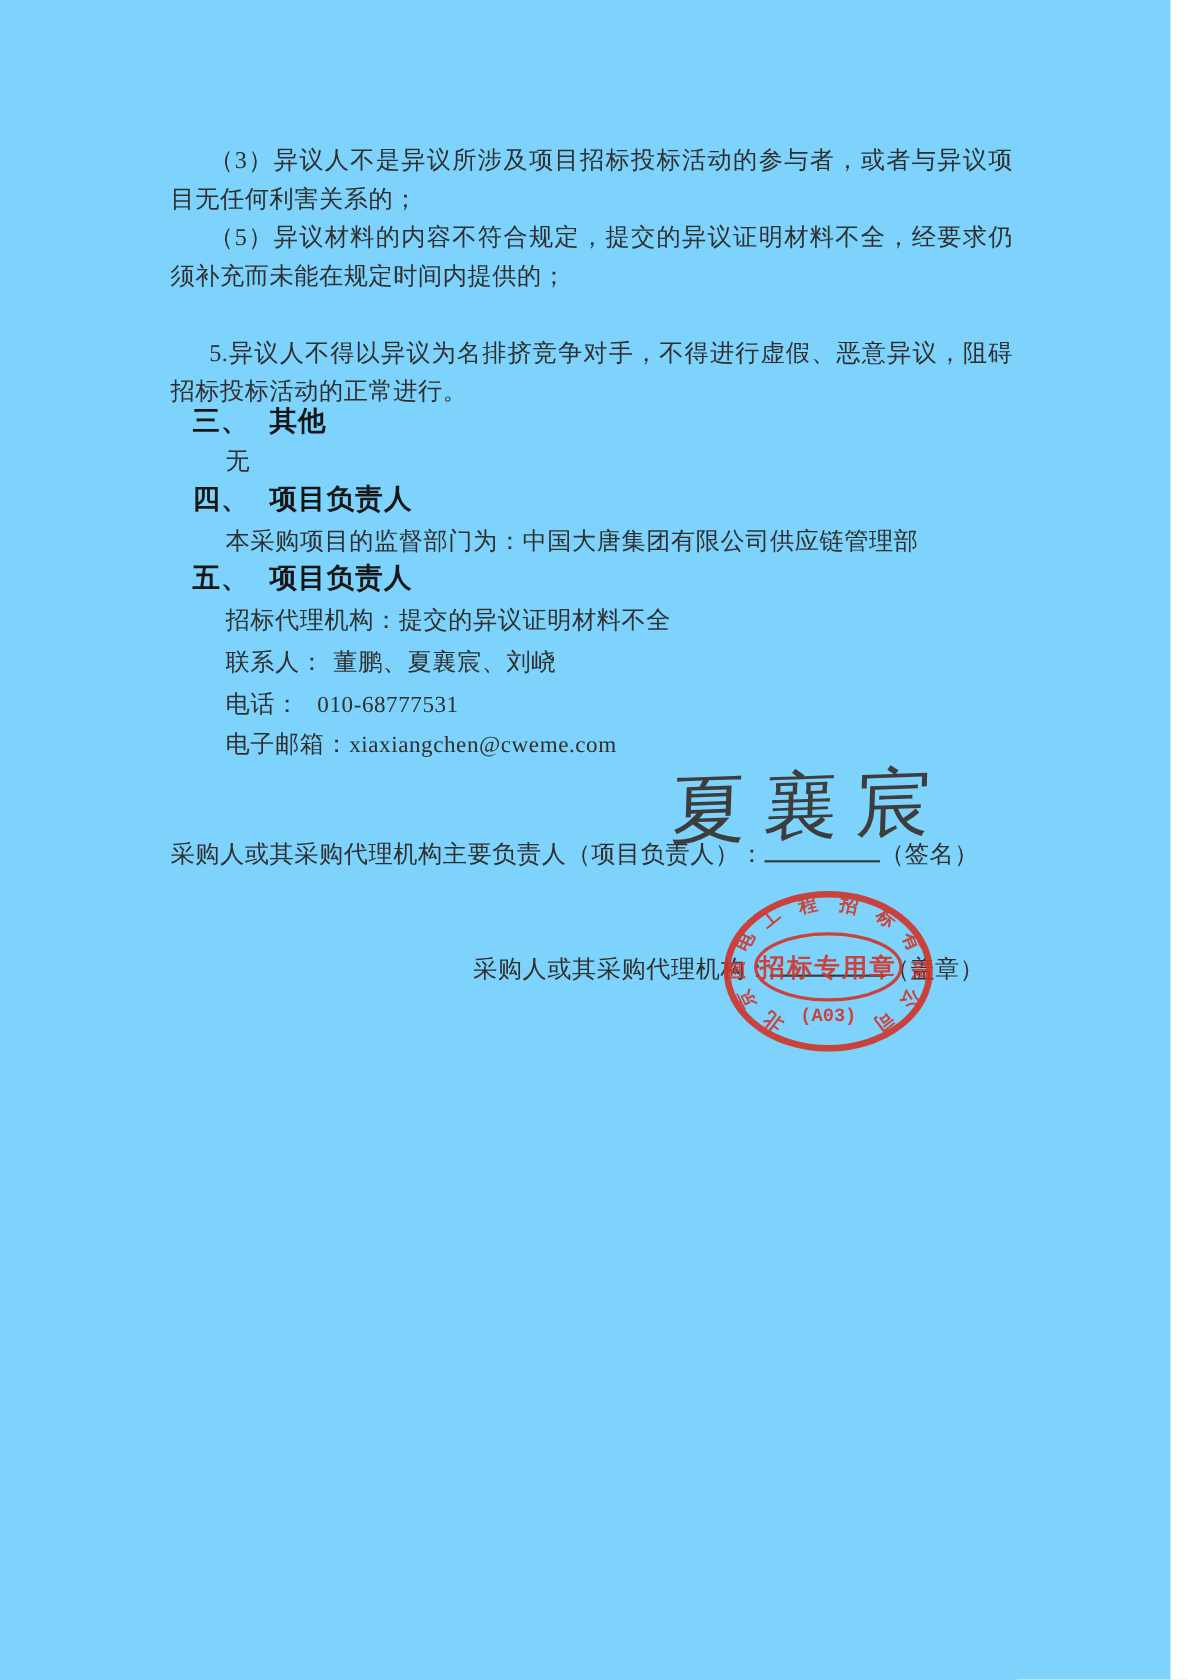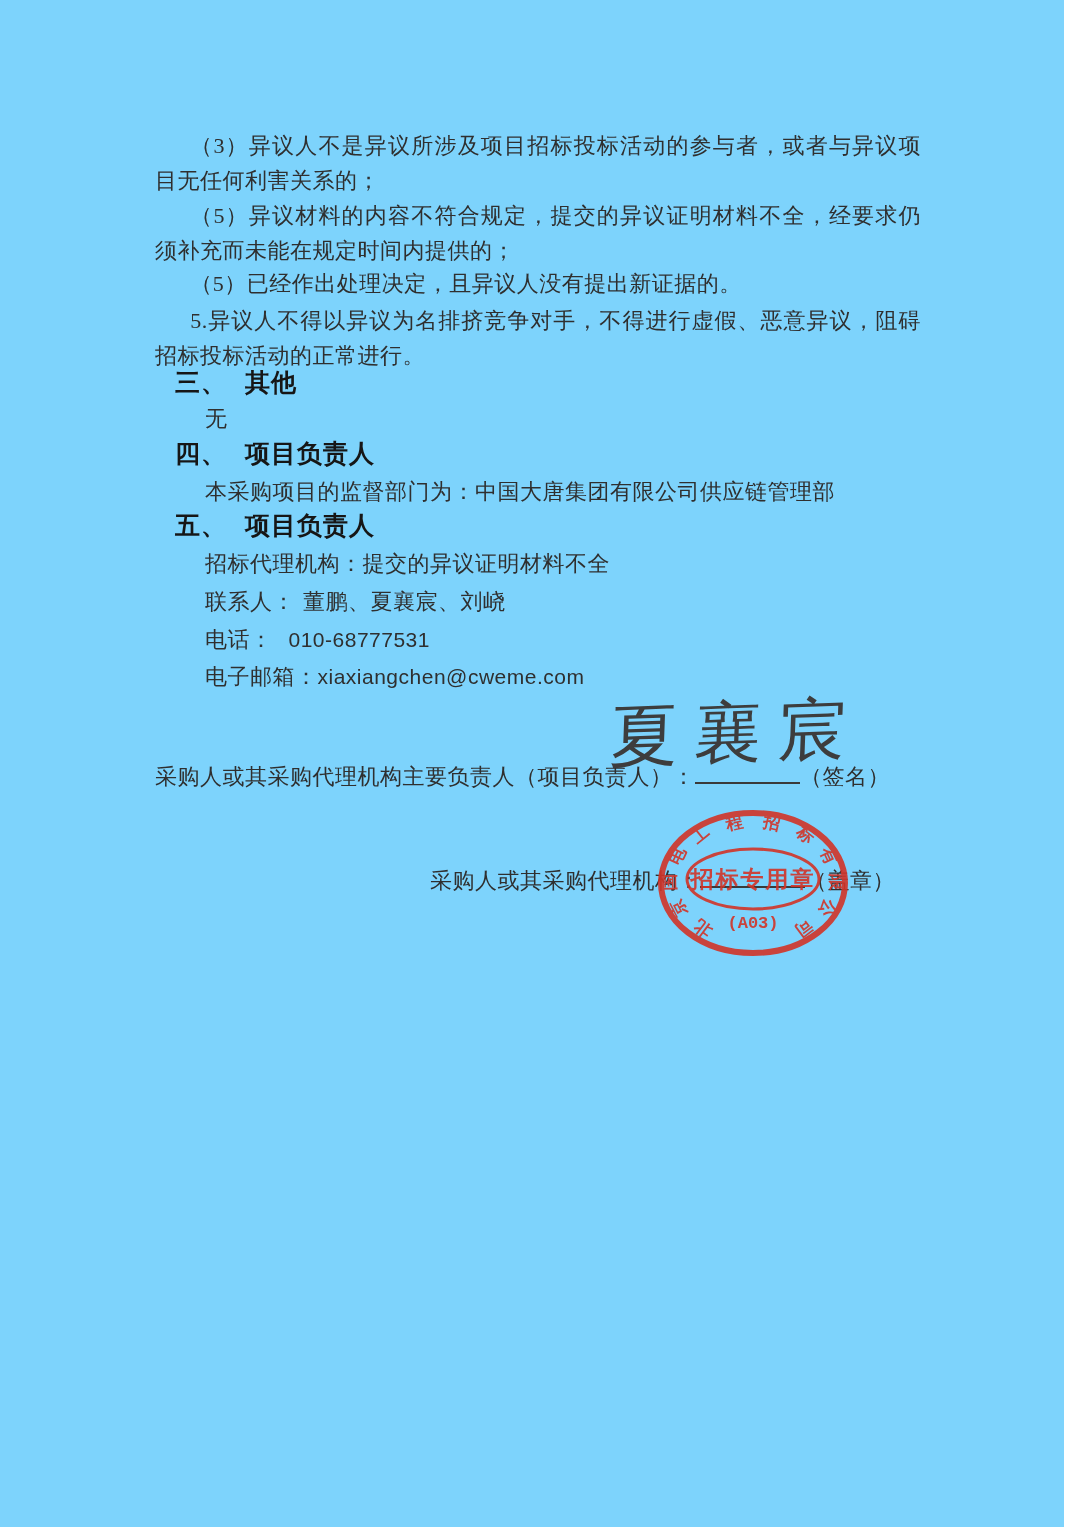--- a/index.html
+++ b/index.html
@@ -37,21 +37,21 @@
     letter-spacing: 1px;
   }
   .bodyline {
     position: absolute;
     left: 205px;
     margin: 0;
     font-size: 22px;
     letter-spacing: 0.5px;
     white-space: nowrap;
   }
-  .mono { font-family: Liberation Sans, sans-serif; font-size: 21px; }
+  .mono { font-family: Liberation Serif, serif; font-size: 21px; }
   .gap-sm { margin-left: 8px; margin-top: 24px; }
   .gap-md { margin-left: 16px; }
   .formline {
     position: absolute;
     margin: 0;
     font-size: 22px;
     letter-spacing: 0.5px;
     white-space: nowrap;
     z-index: 1;
   }
@@ -109,21 +109,20 @@
 </style>
 </head>
 <body>
 
 <div class="page">
 
   <p class="para" style="top:128px">（3）异议人不是异议所涉及项目招标投标活动的参与者，或者与异议项目无任何利害关系的；</p>
 
   <p class="para" style="top:198px">（5）异议材料的内容不符合规定，提交的异议证明材料不全，经要求仍须补充而未能在规定时间内提供的；</p>
 
-  <p class="para" style="top:266px">（5）已经作出处理决定，且异议人没有提出新证据的。</p>
 
   <p class="para" style="top:303px">5.异议人不得以异议为名排挤竞争对手，不得进行虚假、恶意异议，阻碍招标投标活动的正常进行。</p>
 
   <h2 class="heading" style="top:366px">
     <span>三、</span>
     <span>其他</span>
   </h2>
   <p class="bodyline" style="top:404px">无</p>
 
   <h2 class="heading" style="top:437px">

